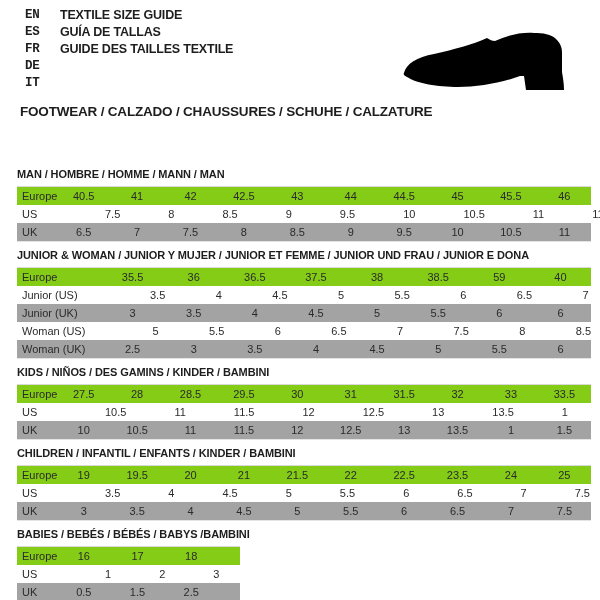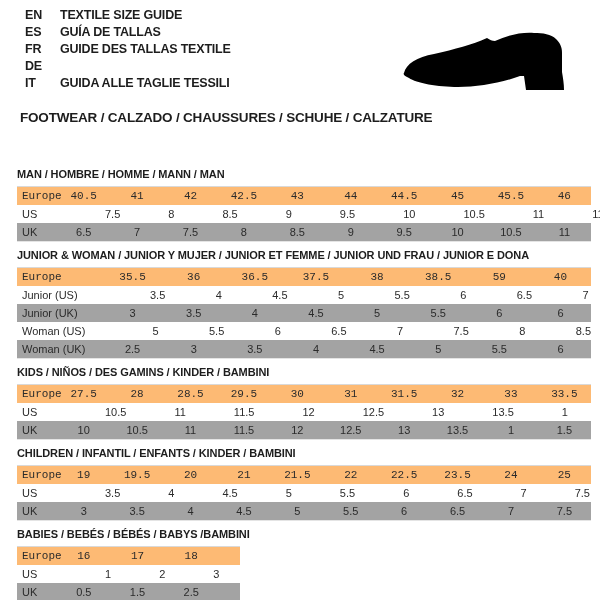--- a/index.html
+++ b/index.html
@@ -9,37 +9,37 @@
     font-family:"Liberation Sans","DejaVu Sans",sans-serif;
     color:#1d1d1d;
     position:relative;
     overflow:hidden;
   }
   .page { position:absolute; inset:0; background:#ffffff; }
 
   
   .lang-block { position:absolute; left:25px; top:7px; }
   .lang-row { display:flex; height:17px; line-height:17px; font-weight:bold; font-size:12.5px; letter-spacing:-0.2px; }
-  .lang-code { width:35px; flex:none; }
+  .lang-code { width:35px; flex:none;font-family:Liberation Mono, monospace; }
 
   
   .shoe { position:absolute; left:398px; top:28px; width:172px; height:68px; }
   .shoe svg { display:block; width:100%; height:100%; }
 
   
-  .category-title { position:absolute; left:20px; top:110px; font-size:13.5px; font-weight:bold; letter-spacing:-0.2px; white-space:nowrap; }
+  .category-title { position:absolute; left:20px; top:104px; font-size:13.5px; font-weight:bold; letter-spacing:-0.2px; white-space:nowrap; }
 
   
   .sections { position:absolute; left:17px; top:168px; width:574px; }
   .size-section { margin-bottom:7px; }
   .section-title { font-size:11px; line-height:13px; font-weight:bold; letter-spacing:-0.1px; margin-bottom:5px; white-space:nowrap; }
   .size-table { width:574px; border-top:1px solid #d9d9d9; border-bottom:1px solid #e4e4e4; }
   .t-babies { width:223px; }
   .trow { display:flex; height:18px; line-height:18px; font-size:11px; color:#2b2b2b; }
-  .trow.r-head { background:#fdba74;font-family:Liberation Mono, monospace; }
+  .trow.r-head { background:#84cc16; }
   .trow.r-alt { background:#a3a3a3; }
   .trow.r-white { background:#ffffff;gap:48px; }
   .cell-label { width:40px; padding-left:5px; flex:none; }
   .t-junior .cell-label { width:85px; }
   .cell-val { flex:1; text-align:center; }
   .t-babies .trow { padding-right:22px; }
 </style>
 </head>
 <body>
 
@@ -49,28 +49,27 @@
     <div class="lang-row">
       <span class="lang-code">EN</span>
       <span class="lang-label">TEXTILE SIZE GUIDE</span>
     </div>
     <div class="lang-row">
       <span class="lang-code">ES</span>
       <span class="lang-label">GUÍA DE TALLAS</span>
     </div>
     <div class="lang-row">
       <span class="lang-code">FR</span>
-      <span class="lang-label">GUIDE DES TALLAS TEXTILE</span>
+      <span class="lang-label">GUIDE DES TAILLES TEXTILE</span>
     </div>
     <div class="lang-row">
       <span class="lang-code">DE</span>
     </div>
     <div class="lang-row">
       <span class="lang-code">IT</span>
-      <span class="lang-label">GUIDA ALLE TAGLIE TESSILI</span>
     </div>
   </div>
 
   <div class="shoe">
     <svg viewBox="0 0 172 68" xmlns="http://www.w3.org/2000/svg" aria-hidden="true">
       <path fill="#000000" d="
         M 6 45
         C 8 36 19 29 36 26
         C 57 21 74 17 89 10
         C 92 12 94 13 97 13

